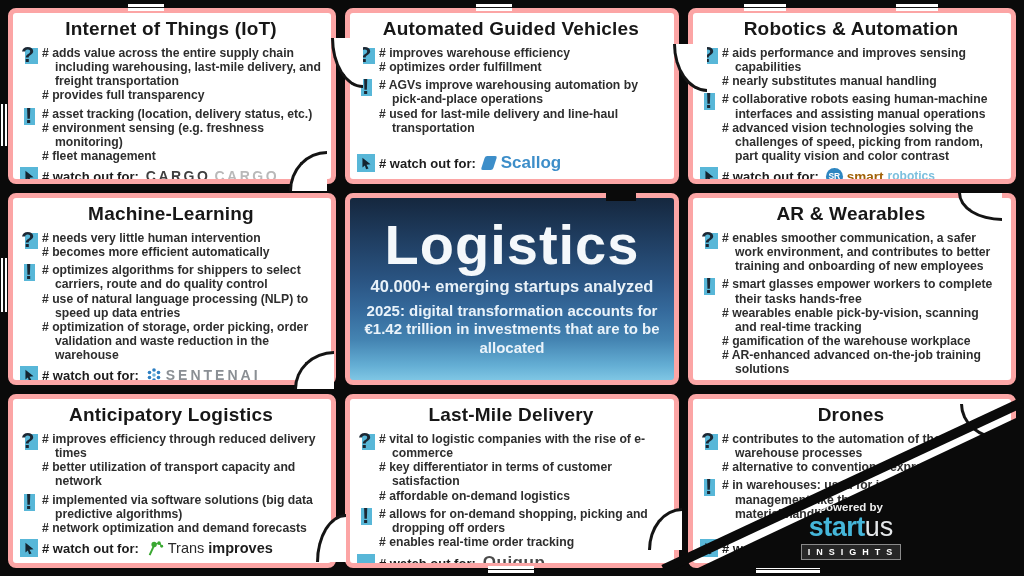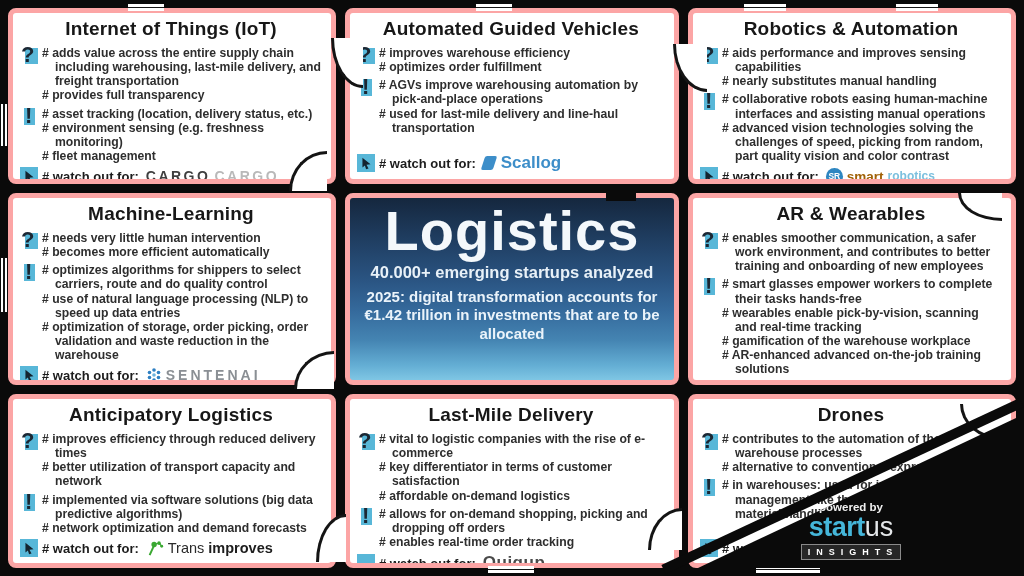--- a/index.html
+++ b/index.html
@@ -53,21 +53,21 @@
   .lg-ulife .u { font-size:18px; font-weight:800; color:#1b2733; line-height:1; }
   .lg-ulife .usmall { font-size:5px; font-weight:800; color:#1b2733; letter-spacing:.5px;
                       position:relative; top:-7px; left:0px; }
   .lg-ulife .uscript { font-family:"DejaVu Serif", serif; font-style:italic; font-weight:700;
                        color:#79c5e6; font-size:13px; margin-left:-14px; position:relative; top:4px; }
 
   
   .center-tile { background:linear-gradient(180deg,#15273e 0%,#1f3d60 22%,#2a5482 45%,
                  #356a9c 62%,#4484b2 78%,#64aed4 92%,#7fc6e4 100%);
                  align-items:center; text-align:center; padding:0 10px; }
-  .center-title { color:#f4f8fb; font-size:56px; font-weight:800; letter-spacing:1px; }
+  .center-title { color:#f4f8fb; font-size:56px; font-weight:800; letter-spacing:1px; margin-top:14px; }
   .center-sub1 { color:#e8f1f8; font-size:16.5px; font-weight:700; }
   .center-sub2 { color:#eaf3fa; font-size:15px; font-weight:700; line-height:1.22; margin-top:6px; }
 
   
   .tail { position:absolute; background:#ffffff; border:3px solid #141414; z-index:5; }
   .tail.tl { border-radius:100% 0 0 0; border-right:none; border-bottom:none; }
   .tail.bl { border-radius:0 0 0 100%; border-right:none; border-top:none; }
 
   
   .mark-h { position:absolute; height:7px;

